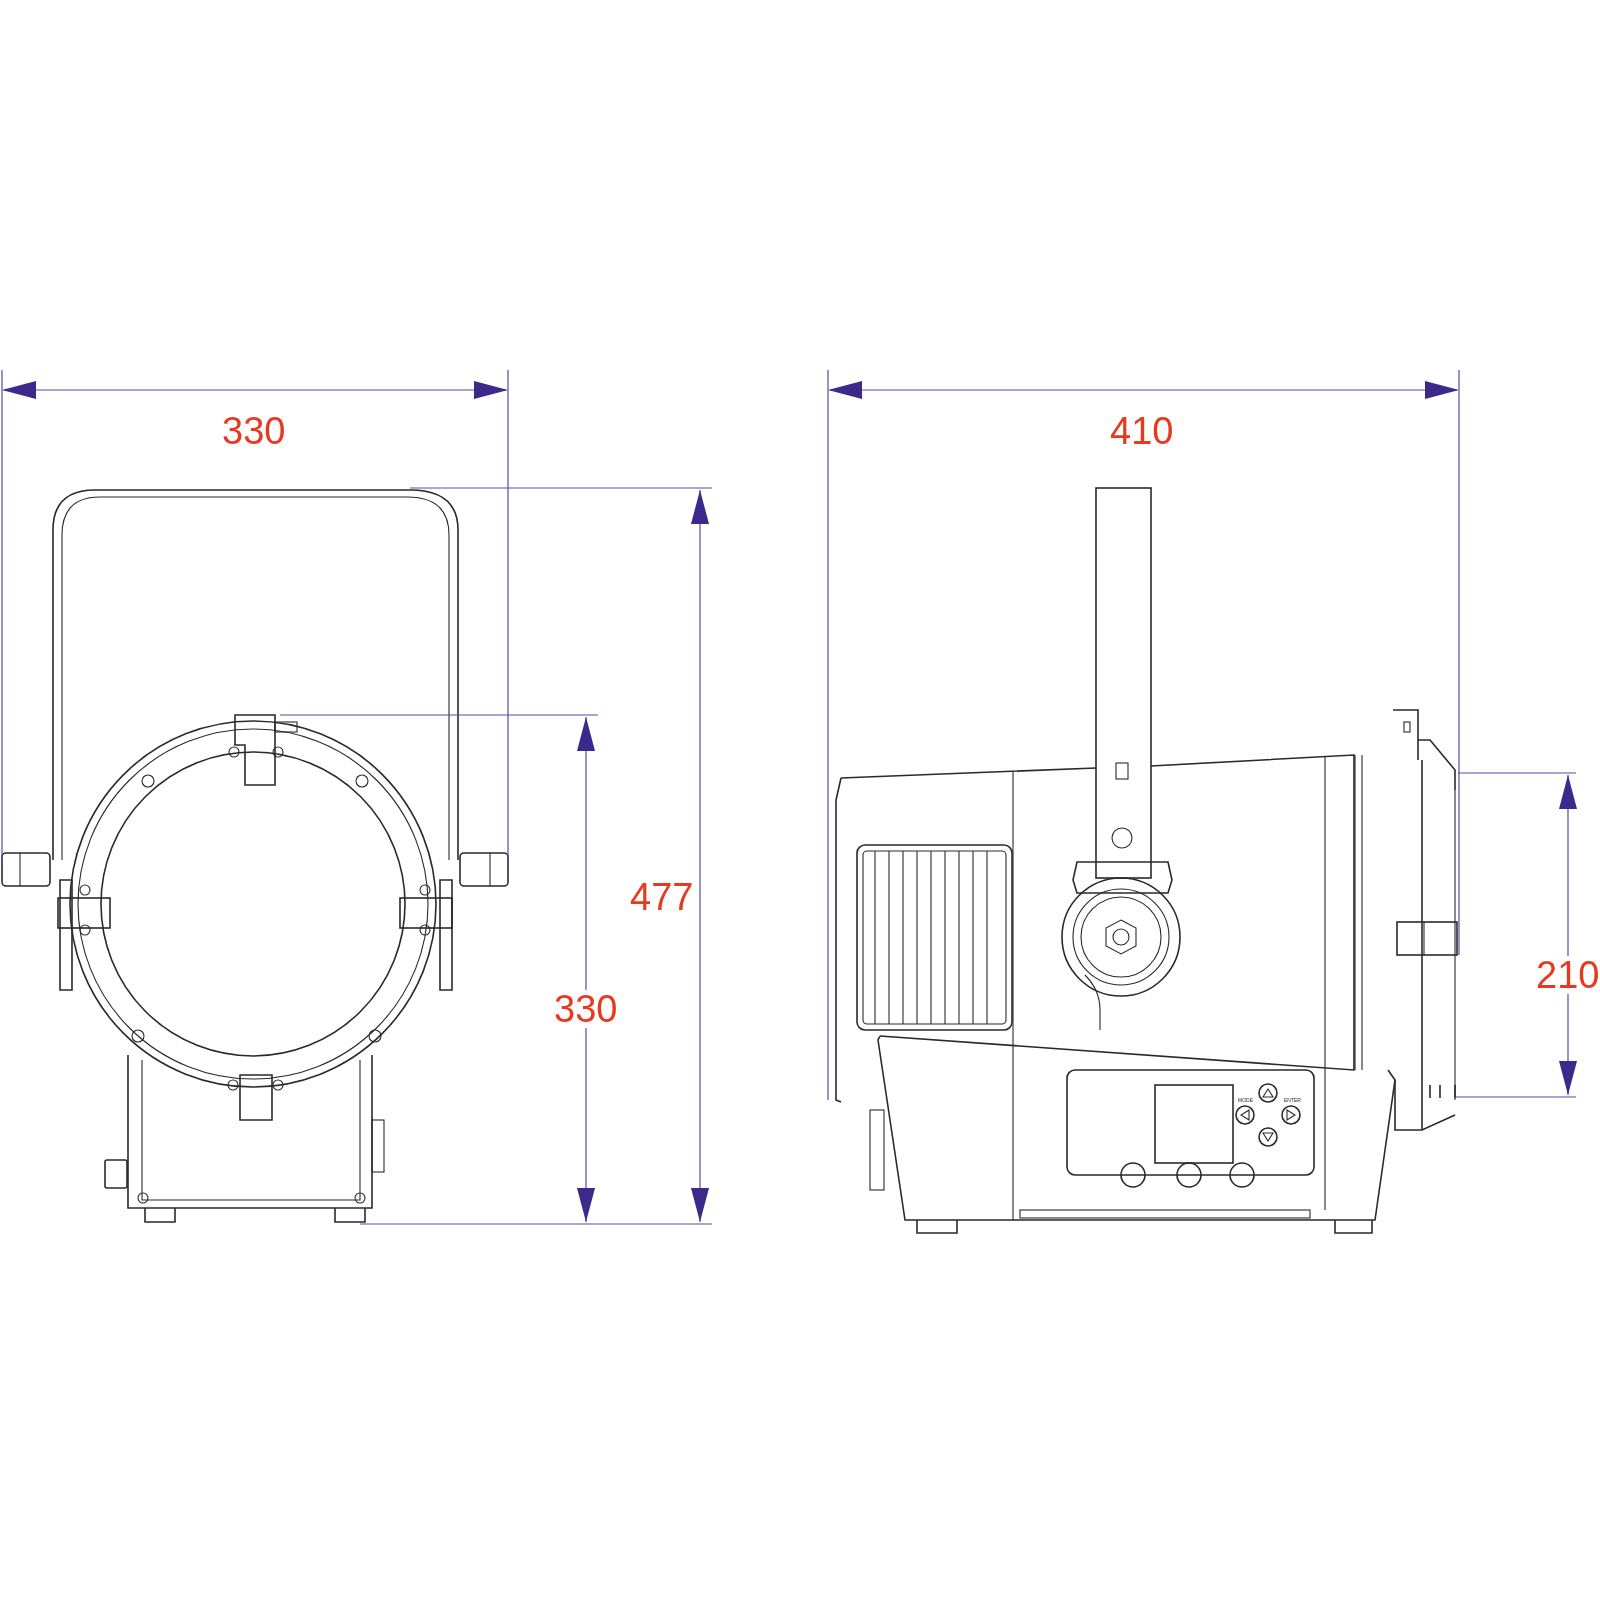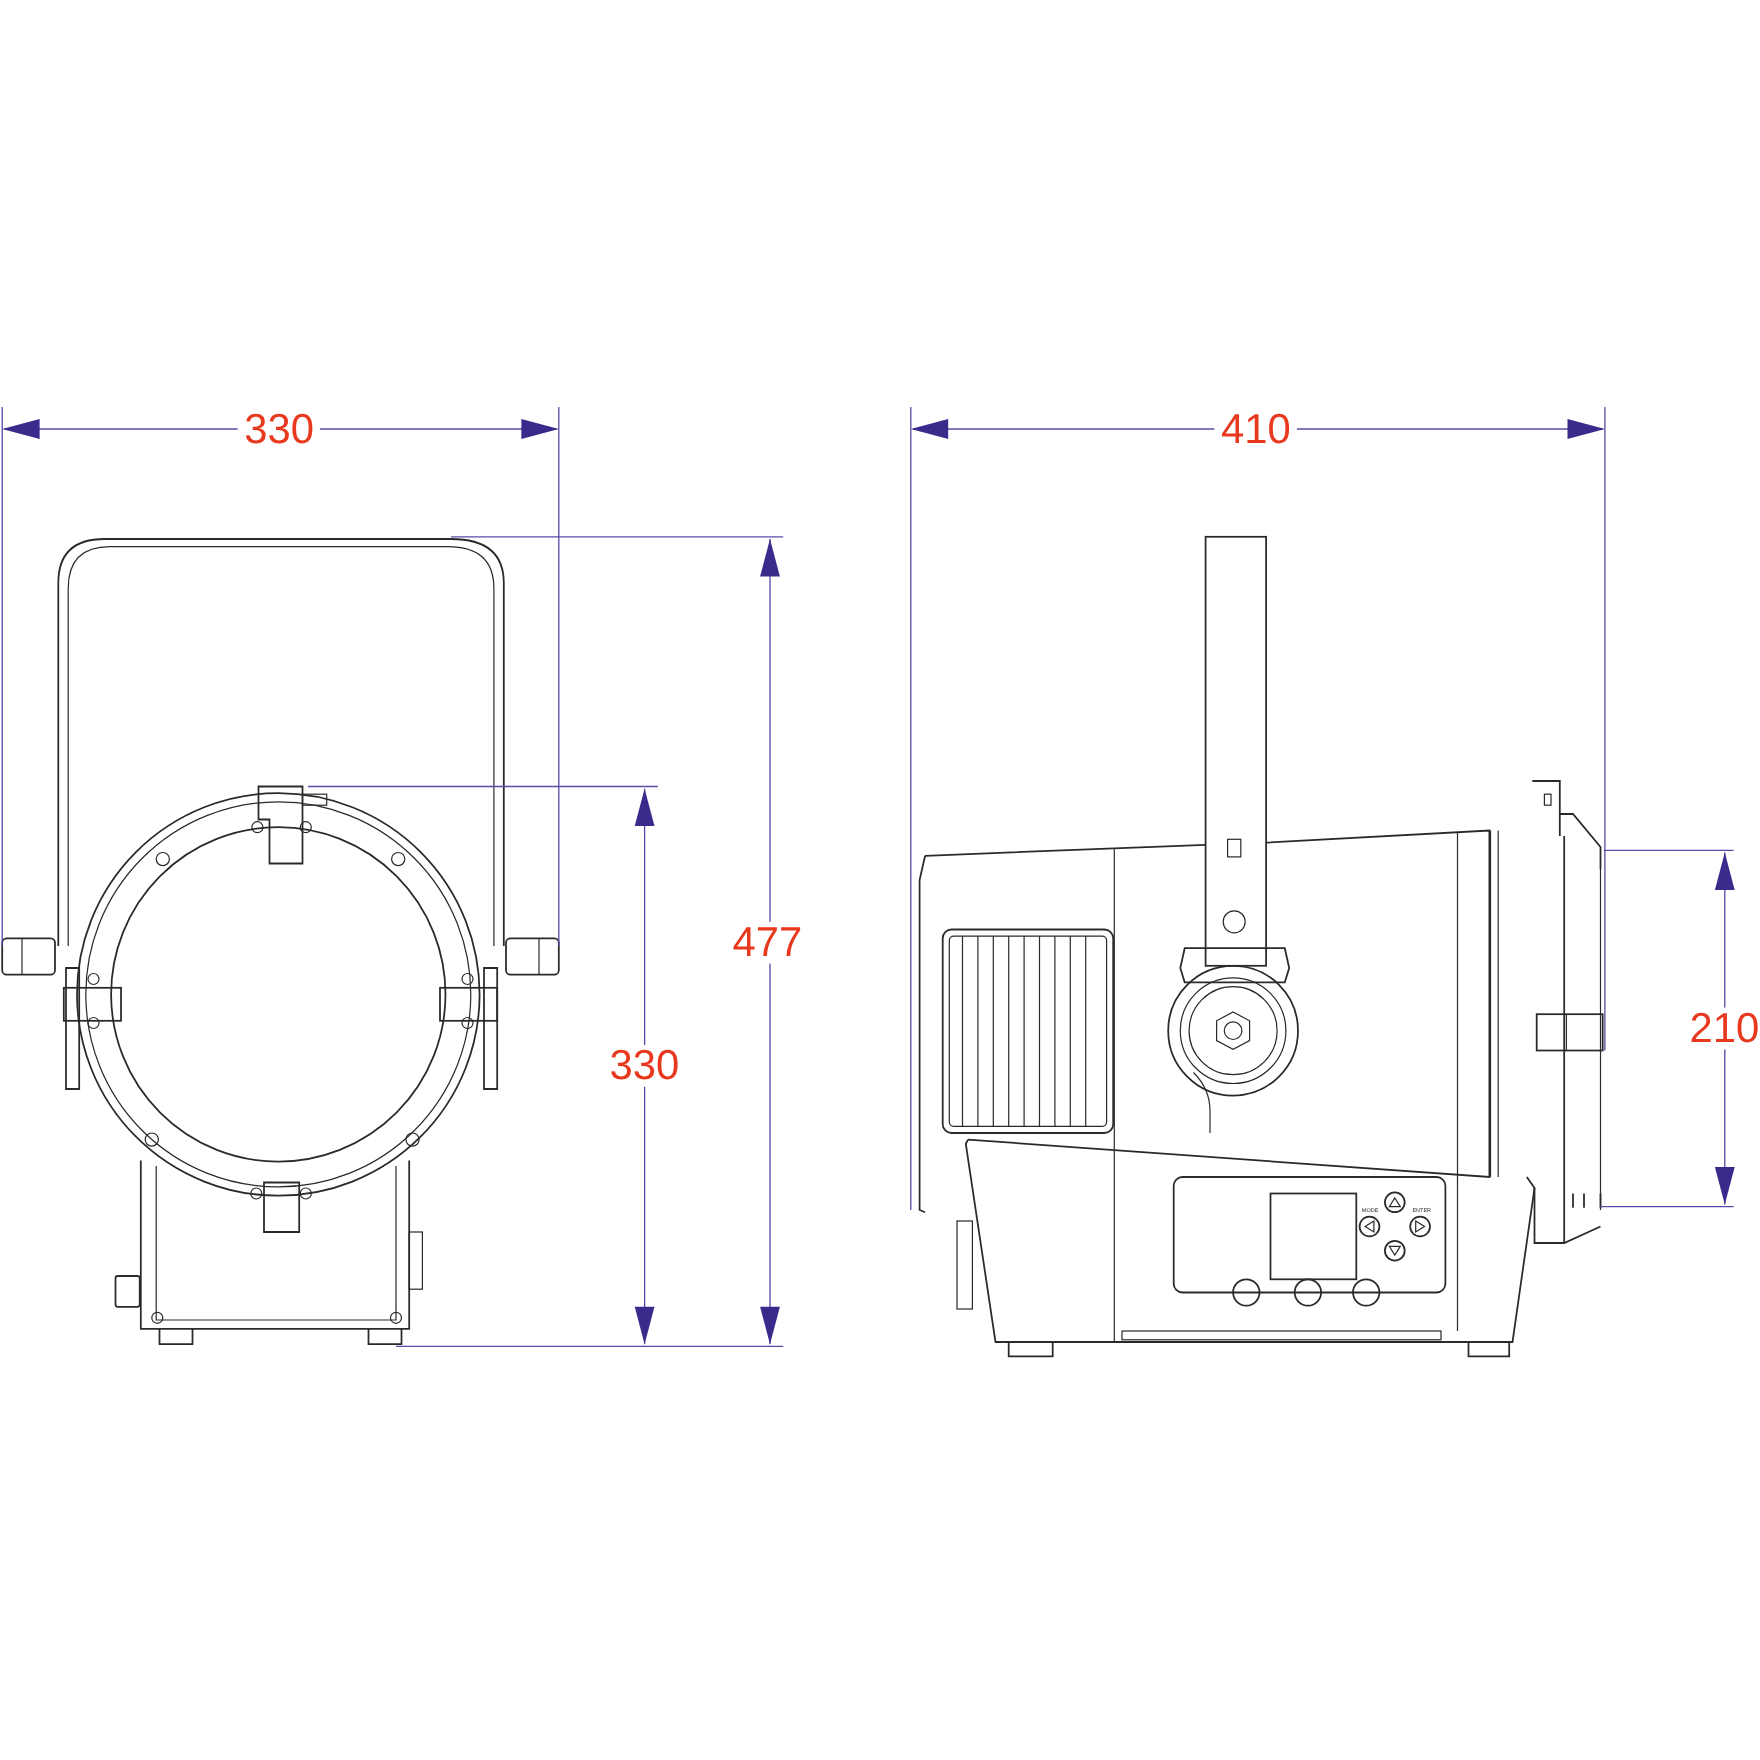--- a/index.html
+++ b/index.html
@@ -1,18 +1,18 @@
 <!DOCTYPE html>
 <html><head>
 <meta charset="utf-8">
 <style>
   html,body{margin:0;padding:0;background:#ffffff;}
   body{width:1600px;height:1600px;position:relative;overflow:hidden;font-family:"Liberation Sans",sans-serif;}
   svg{position:absolute;left:0;top:0;}
-  .dim-text{position:absolute;font-family:"Liberation Sans",sans-serif;font-size:38px;line-height:38px;background:#fff;padding:0 6px;white-space:nowrap;}
+  .dim-text{position:absolute;font-family:"Liberation Sans",sans-serif;font-size:38px;line-height:38px;background:#fff;padding:0 6px;white-space:nowrap;margin-top:40px;}
   .ln{fill:none;stroke:#2a2a2a;stroke-width:1.6;}
   .ln2{fill:none;stroke:#2a2a2a;stroke-width:1.1;}
   .dimln{fill:none;stroke:#5a4aa8;stroke-width:1.2;}
   .arrow{fill:#3b2a8c;}
 </style>
 </head>
 <body>
 
 <svg width="1600" height="1600" viewBox="0 0 1600 1600">
 
@@ -162,16 +162,16 @@
 
     <line class="dimln" x1="1458" y1="773" x2="1576" y2="773"></line>
     <line class="dimln" x1="1455" y1="1097" x2="1576" y2="1097"></line>
     <line class="dimln" x1="1568" y1="775" x2="1568" y2="1095"></line>
     <polygon class="arrow" points="1568,775 1559,809 1577,809"></polygon>
     <polygon class="arrow" points="1568,1095 1559,1061 1577,1061"></polygon>
   </g>
 </svg>
 
 <div class="dim-text" style="left:216px;top:372px;color:#e8391f;">330</div>
-<div class="dim-text" style="left:660px;top:838px;color:#e8391f;">477</div>
+<div class="dim-text" style="left:624px;top:838px;color:#e8391f;">477</div>
 <div class="dim-text" style="left:548px;top:950px;color:#e8391f;">330</div>
 <div class="dim-text" style="left:1104px;top:372px;color:#e8391f;text-align:right;">410</div>
 <div class="dim-text" style="left:1530px;top:916px;color:#e8391f;">210</div>
 
 </body></html>

